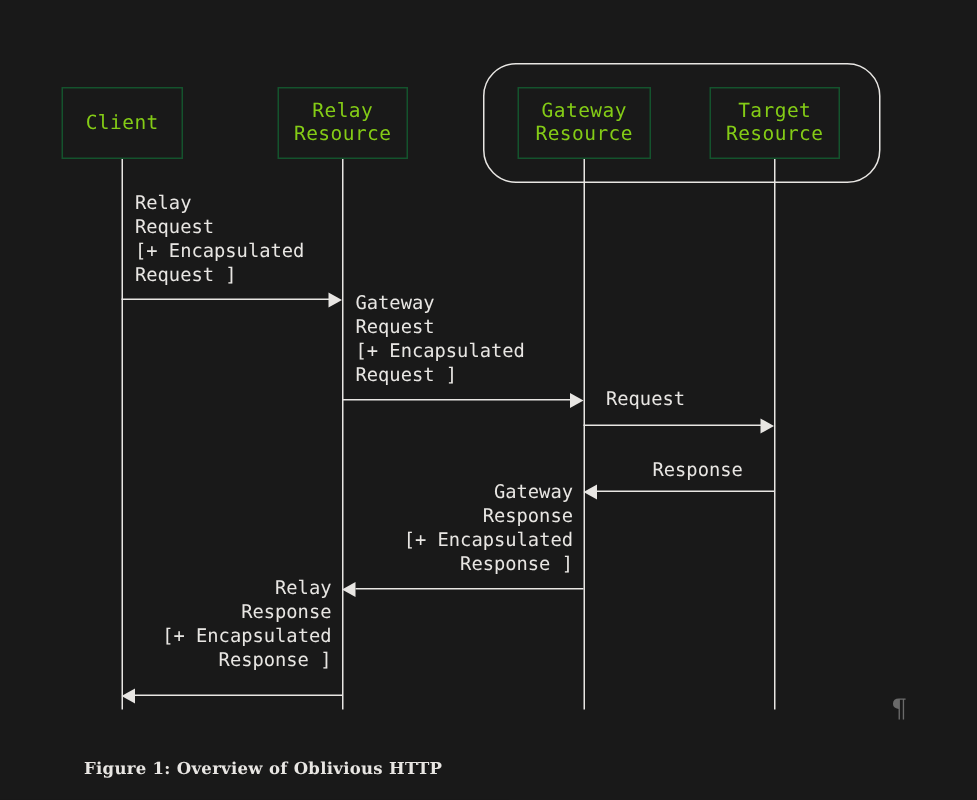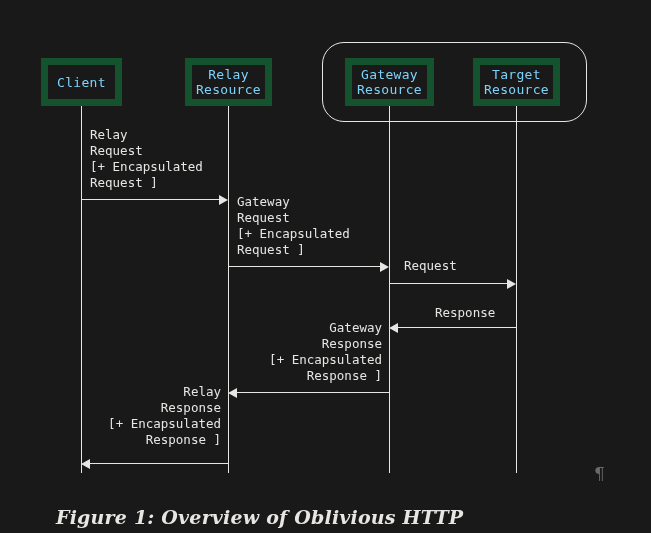--- a/index.html
+++ b/index.html
@@ -16,23 +16,23 @@
   }
   #diagram-root {
     position: absolute;
     left: 0; top: 0;
     width: 651px;
     height: 533px;
   }
   .node-box {
     position: absolute;
     box-sizing: border-box;
-    border: 7px solid #14532d;
+    border: 1px solid #14532d;
     background: #191919;
-    color: #7dd3fc;
+    color: #84cc16;
     font-size: 13px;
     line-height: 15px;
     display: flex;
     align-items: center;
     justify-content: center;
     text-align: center;
     letter-spacing: 0.3px;
     white-space: pre-line;
     z-index: 3;
   }
@@ -83,23 +83,22 @@
   }
   .arrow-head.to-left {
     border-top: 5px solid transparent;
     border-bottom: 5px solid transparent;
     border-right: 9px solid #e8e6e3;
   }
   .caption {
     position: absolute;
     color: #e8e6e3;
     font-family: "DejaVu Serif", serif;
-    font-style: italic;
     font-weight: bold;
-    font-size: 19px;
+    font-size: 11px;
     letter-spacing: 0.2px;
   }
   .pilcrow {
     position: absolute;
     color: #6a6a6a;
     font-size: 17px;
     font-family: "DejaVu Serif", serif;
   }
 </style>
 </head>

